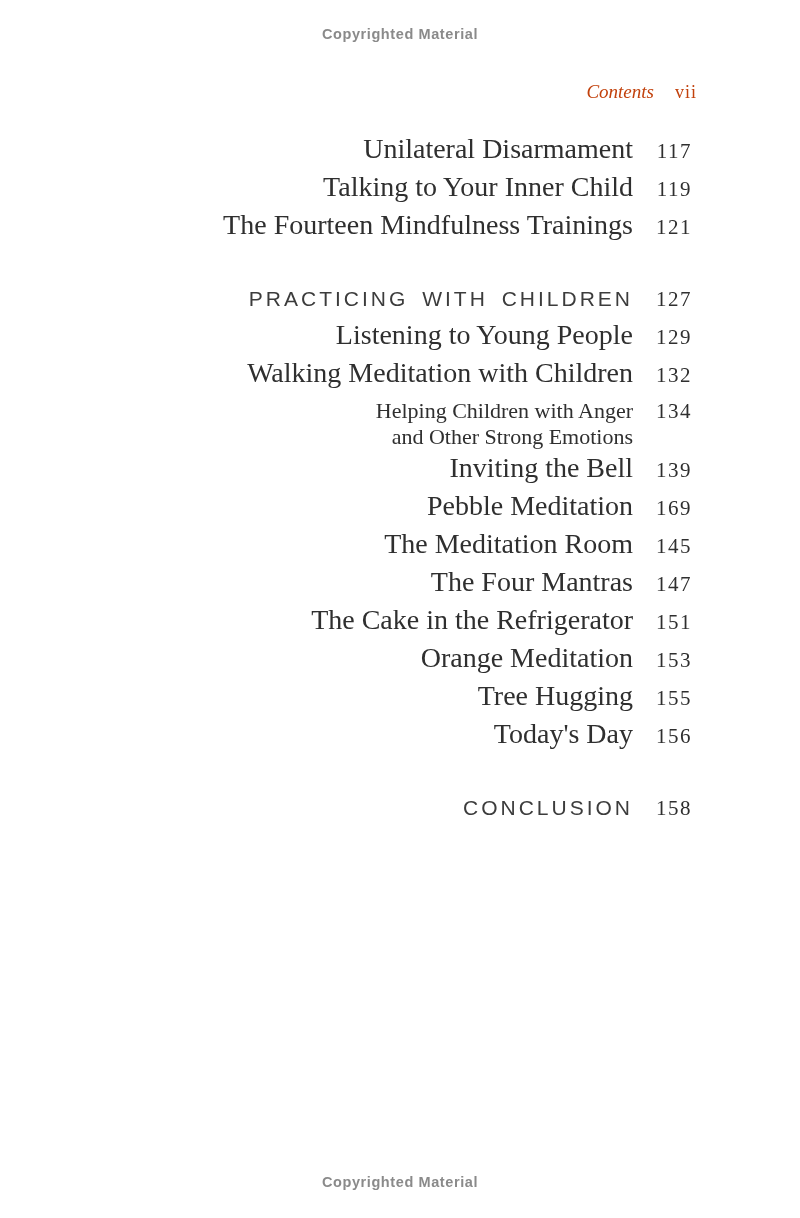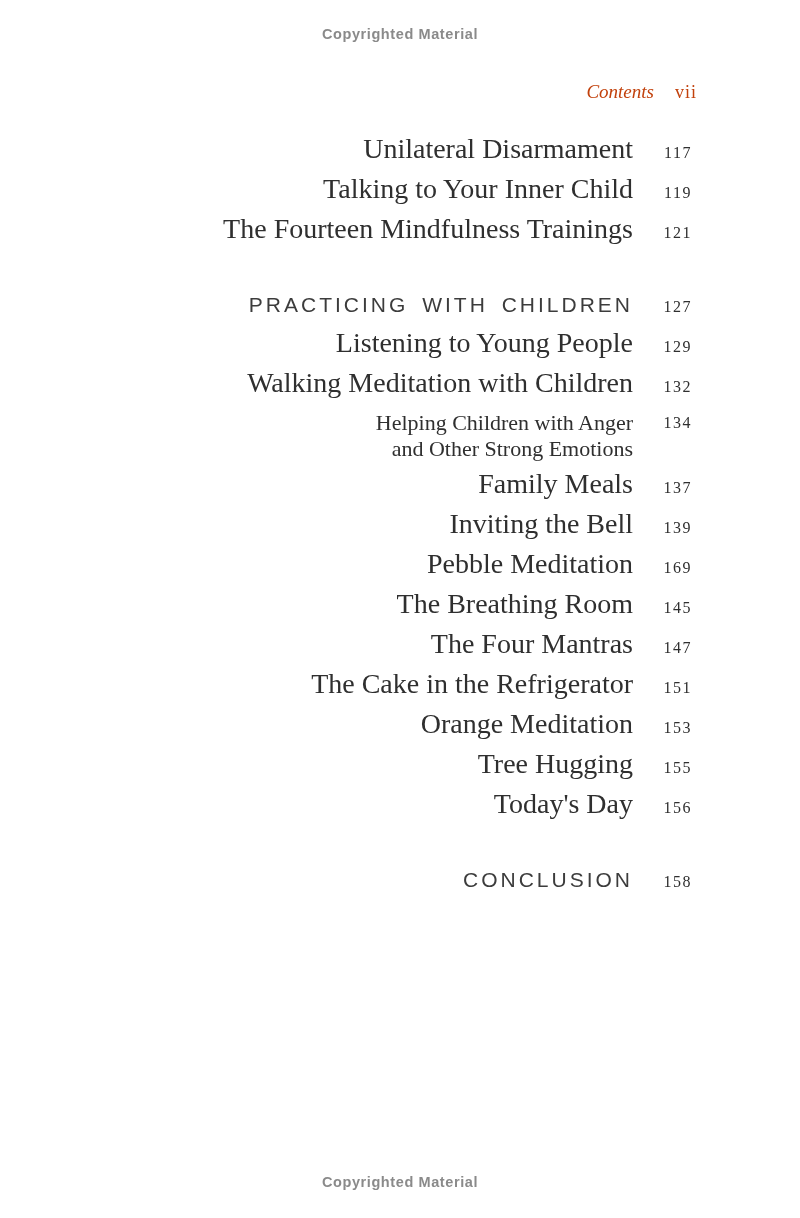--- a/index.html
+++ b/index.html
@@ -51,21 +51,21 @@
   .row .title {
     flex: 1;
     text-align: right;
     font-size: 28px;
     color: #2f2f2f;
     white-space: nowrap;
   }
   .row .num {
     width: 59px;
     text-align: right;
-    font-size: 16px;
+    font-size: 21px;
     letter-spacing: 1.5px;
     color: #2f2f2f;
   }
   .row--section .title {
     font-family: "Liberation Sans", sans-serif;
     font-weight: 400;
     font-size: 21px;
     letter-spacing: 3px;
     word-spacing: 5px;
     color: #3c3c3c;
@@ -125,37 +125,33 @@
     </div>
 
     <div class="row row--twoline">
       <div class="titles">
         <div>Helping Children with Anger</div>
         <div>and Other Strong Emotions</div>
       </div>
       <span class="num">134</span>
     </div>
 
-    <div class="row row--after-twoline">
-      <span class="title">Family Meals</span>
-      <span class="num">137</span>
-    </div>
 
     <div class="row">
       <span class="title">Inviting the Bell</span>
       <span class="num">139</span>
     </div>
 
     <div class="row">
       <span class="title">Pebble Meditation</span>
       <span class="num">169</span>
     </div>
 
     <div class="row">
-      <span class="title">The Breathing Room</span>
+      <span class="title">The Meditation Room</span>
       <span class="num">145</span>
     </div>
 
     <div class="row">
       <span class="title">The Four Mantras</span>
       <span class="num">147</span>
     </div>
 
     <div class="row">
       <span class="title">The Cake in the Refrigerator</span>

